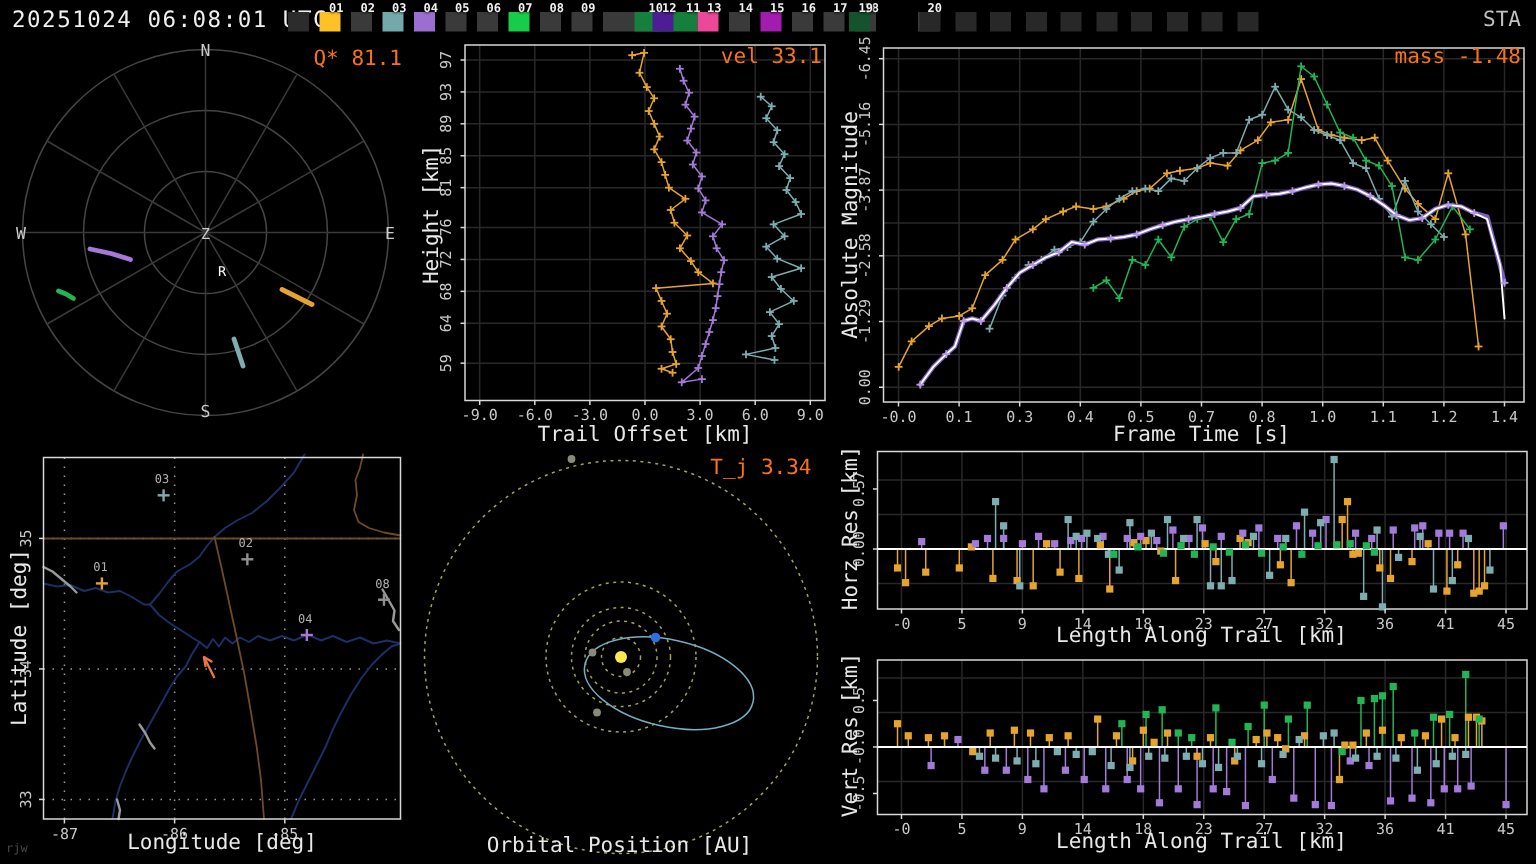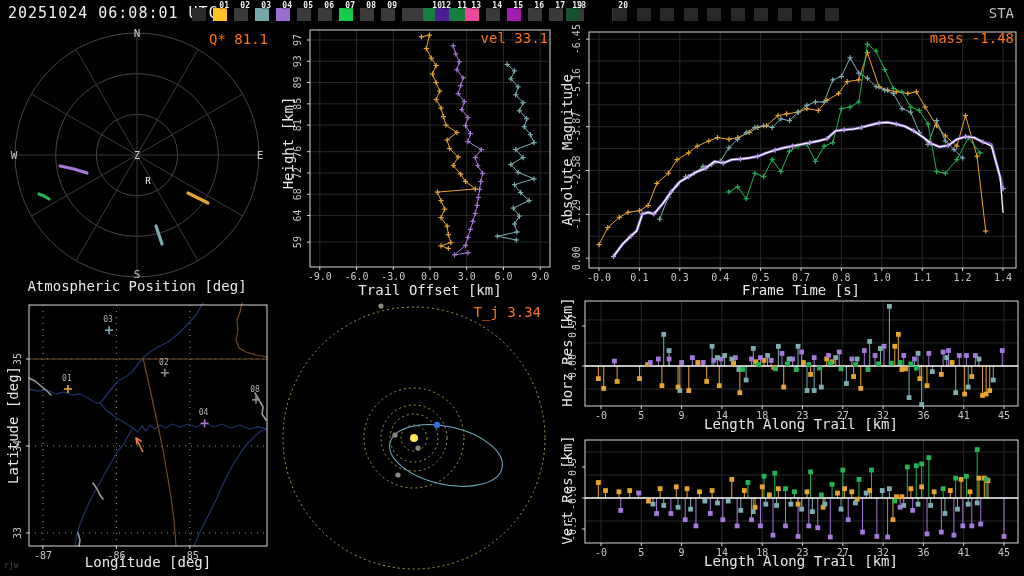--- a/index.html
+++ b/index.html
@@ -1285,24 +1285,24 @@
         <div class="sq" style="left: 824.5px; background: rgb(40, 40, 40);"></div>
       </div>
     <div id="sta">STA</div>
   </div>
 
   <div class="ann rx" style="left:268px;top:31px">Q* 81.1</div>
   <div class="ann rx" style="left:548px;top:30px">vel 33.1</div>
   <div class="ann rx" style="left:1014px;top:30px">mass -1.48</div>
   <div class="ann rx" style="left:541px;top:304px">T_j 3.34</div>
 
-  <div class="lbl cx" style="left:137px;top:278px">Atmospheric Position [deg]</div>
   <div class="lbl cx" style="left:430px;top:282px">Trail Offset [km]</div>
   <div class="lbl cx" style="left:801px;top:282px">Frame Time [s]</div>
   <div class="lbl cx" style="left:148px;top:554px">Longitude [deg]</div>
+  <div class="lbl cx" style="left:413px;top:556px">Orbital Position [AU]</div>
   <div class="lbl cx" style="left:801px;top:416px">Length Along Trail [km]</div>
   <div class="lbl cx" style="left:801px;top:553px">Length Along Trail [km]</div>
 
   <div class="lbl rot" style="left:288px;top:143px">Height [km]</div>
   <div class="lbl rot" style="left:567px;top:150px">Absolute Magnitude</div>
   <div class="lbl rot" style="left:13px;top:425px">Latitude [deg]</div>
   <div class="lbl rot" style="left:567px;top:352px">Horz Res [km]</div>
   <div class="lbl rot" style="left:567px;top:490px">Vert Res [km]</div>
 
   <div id="watermark">rjw</div>

